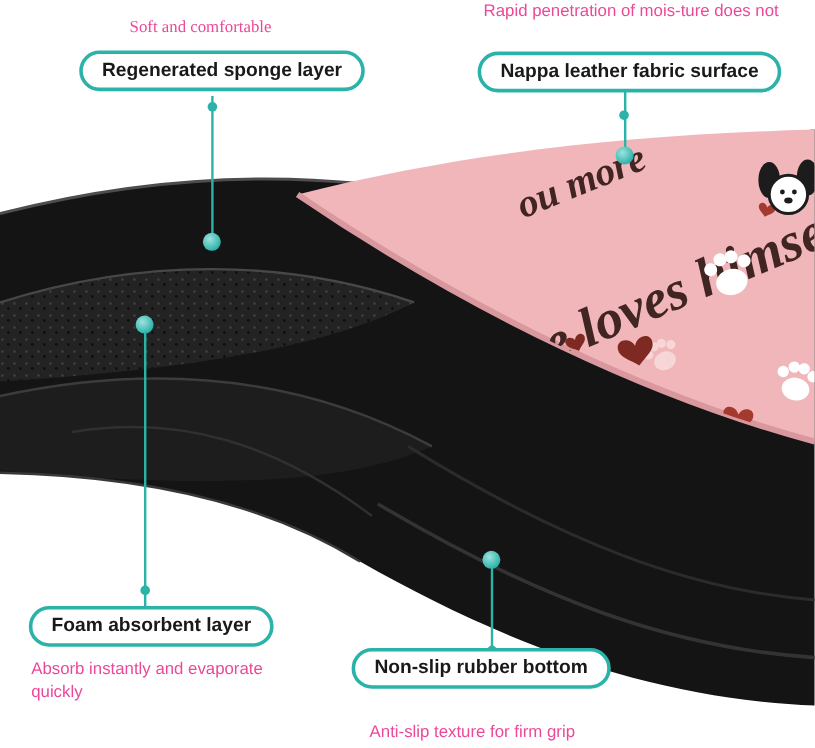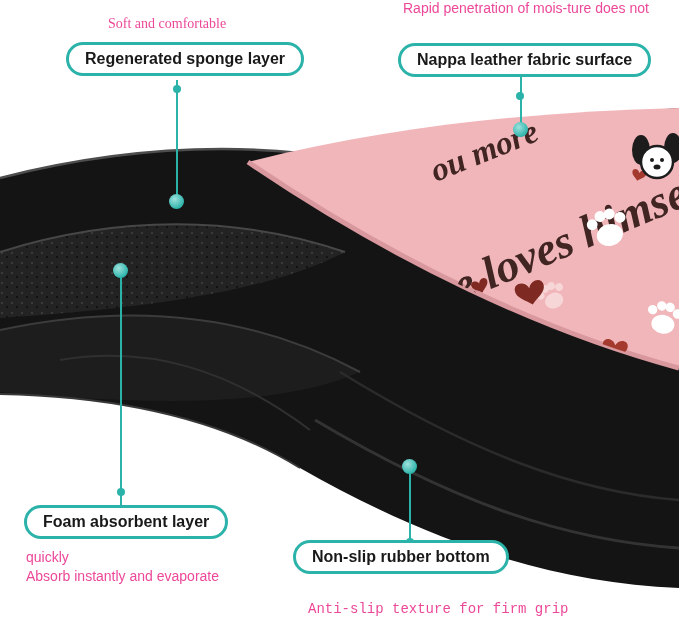--- a/index.html
+++ b/index.html
@@ -114,23 +114,23 @@
   <div class="pill" style="left:398px; top:33px;margin-top:10px;">Nappa leather fabric surface</div>
   <div class="cline" style="left:520px; top:72px; height:58px;"></div>
   <span class="dot-sm" style="left:516px; top:92px;"></span>
   <span class="dot-lg" style="left:513px; top:122px;"></span>
 
   <div class="cline" style="left:120px; top:272px; height:233px;"></div>
   <span class="dot-lg" style="left:113px; top:263px;"></span>
   <span class="dot-sm" style="left:117px; top:488px;"></span>
   <div class="pill" style="left:24px; top:505px;">Foam absorbent layer</div>
   <div class="note" style="left:26px; top:548px; line-height:19px;">
+    <div>Absorb instantly and evaporate</div>
     <div>quickly</div>
-    <div>Absorb instantly and evaporate</div>
   </div>
 
   <div class="cline" style="left:409px; top:470px; height:87px;"></div>
   <span class="dot-lg" style="left:402px; top:459px;"></span>
   <span class="dot-sm" style="left:406px; top:538px;"></span>
   <div class="pill" style="left:293px; top:540px;">Non-slip rubber bottom</div>
-  <div class="note" style="left:308px; top:601px;font-family:Liberation Mono, monospace;">Anti-slip texture for firm grip</div>
+  <div class="note" style="left:308px; top:601px;">Anti-slip texture for firm grip</div>
 
 </div>
 
 </body></html>

